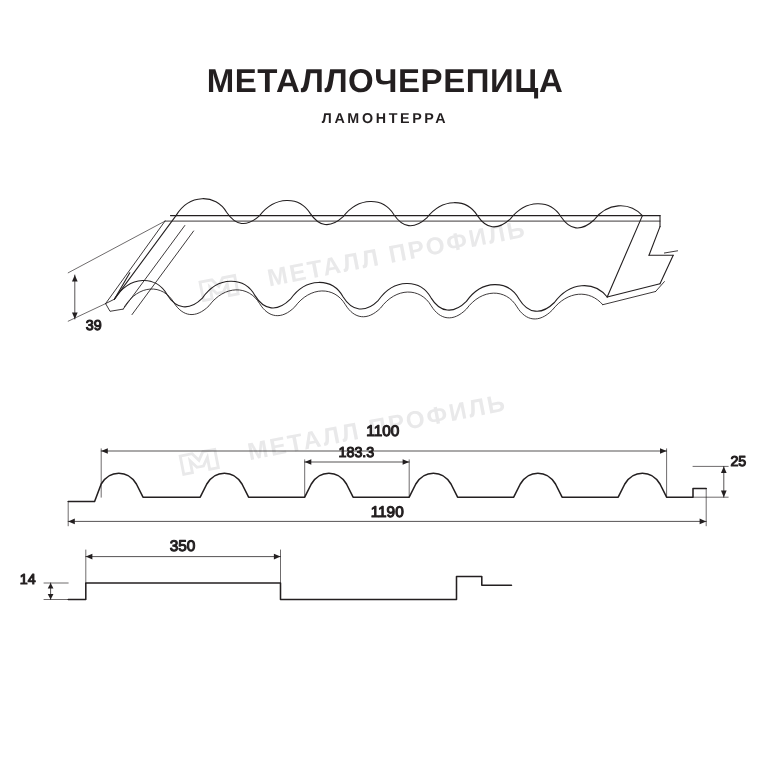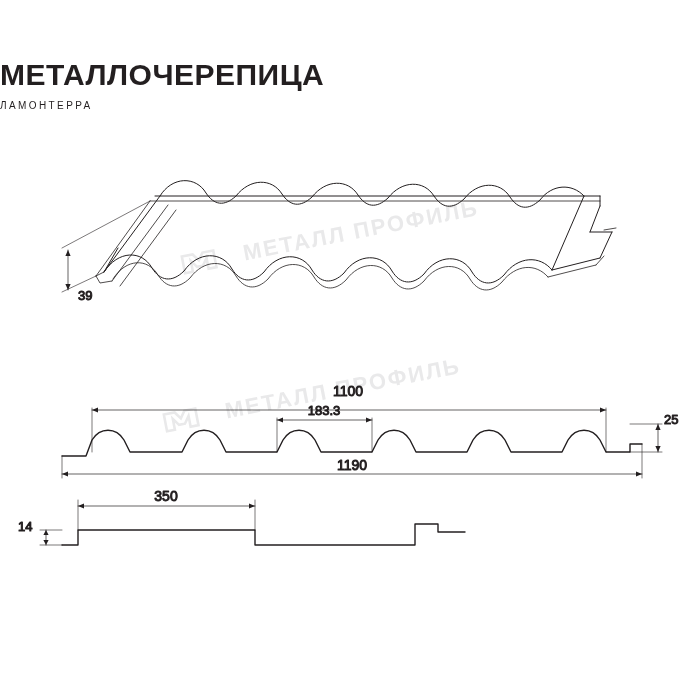--- a/index.html
+++ b/index.html
@@ -19,32 +19,32 @@
     position: absolute;
     left: 0; top: 0;
     width: 700px;
     height: 700px;
   }
   .title-block {
     position: absolute;
     left: 0;
     top: 58px;
     width: 700px;
-    text-align: left;
+    text-align: center;
   }
   .title {
     font-size: 30px;
     font-weight: bold;
     letter-spacing: 0.5px;
     line-height: 34px;
     color: #231f20;
   }
   .subtitle {
-    font-size: 10px;
-    font-weight: normal;
+    font-size: 13px;
+    font-weight: bold;
     letter-spacing: 2.4px;
     margin-top: 8px;
     color: #231f20;
   }
   .drawing {
     position: absolute;
     left: 0;
     top: 0;
     width: 700px;
     height: 700px;

